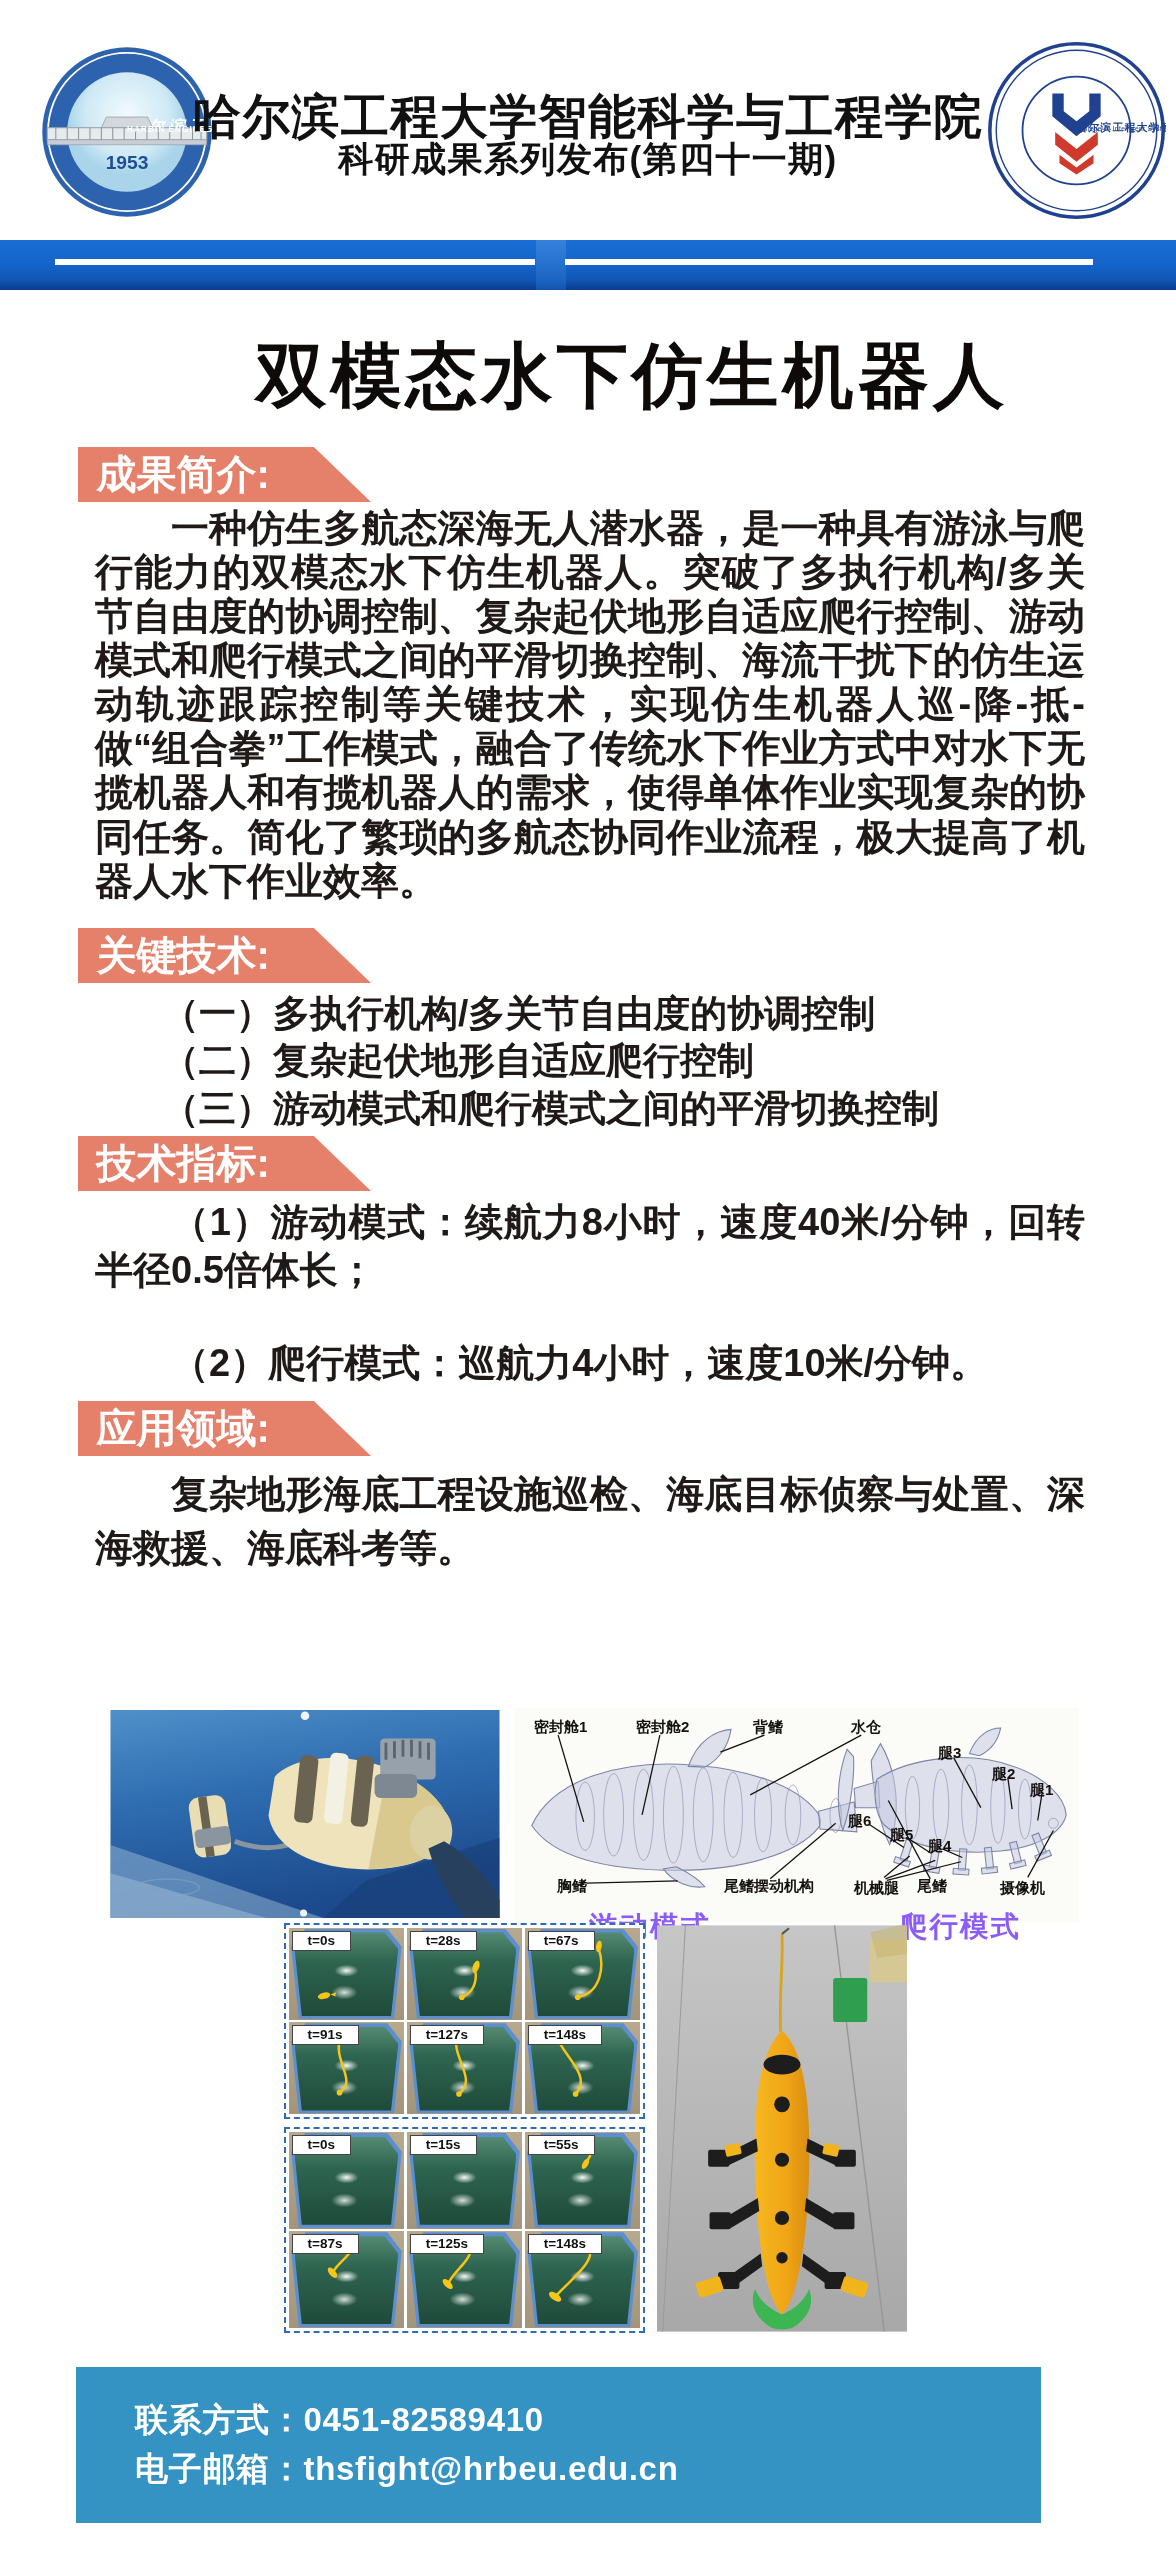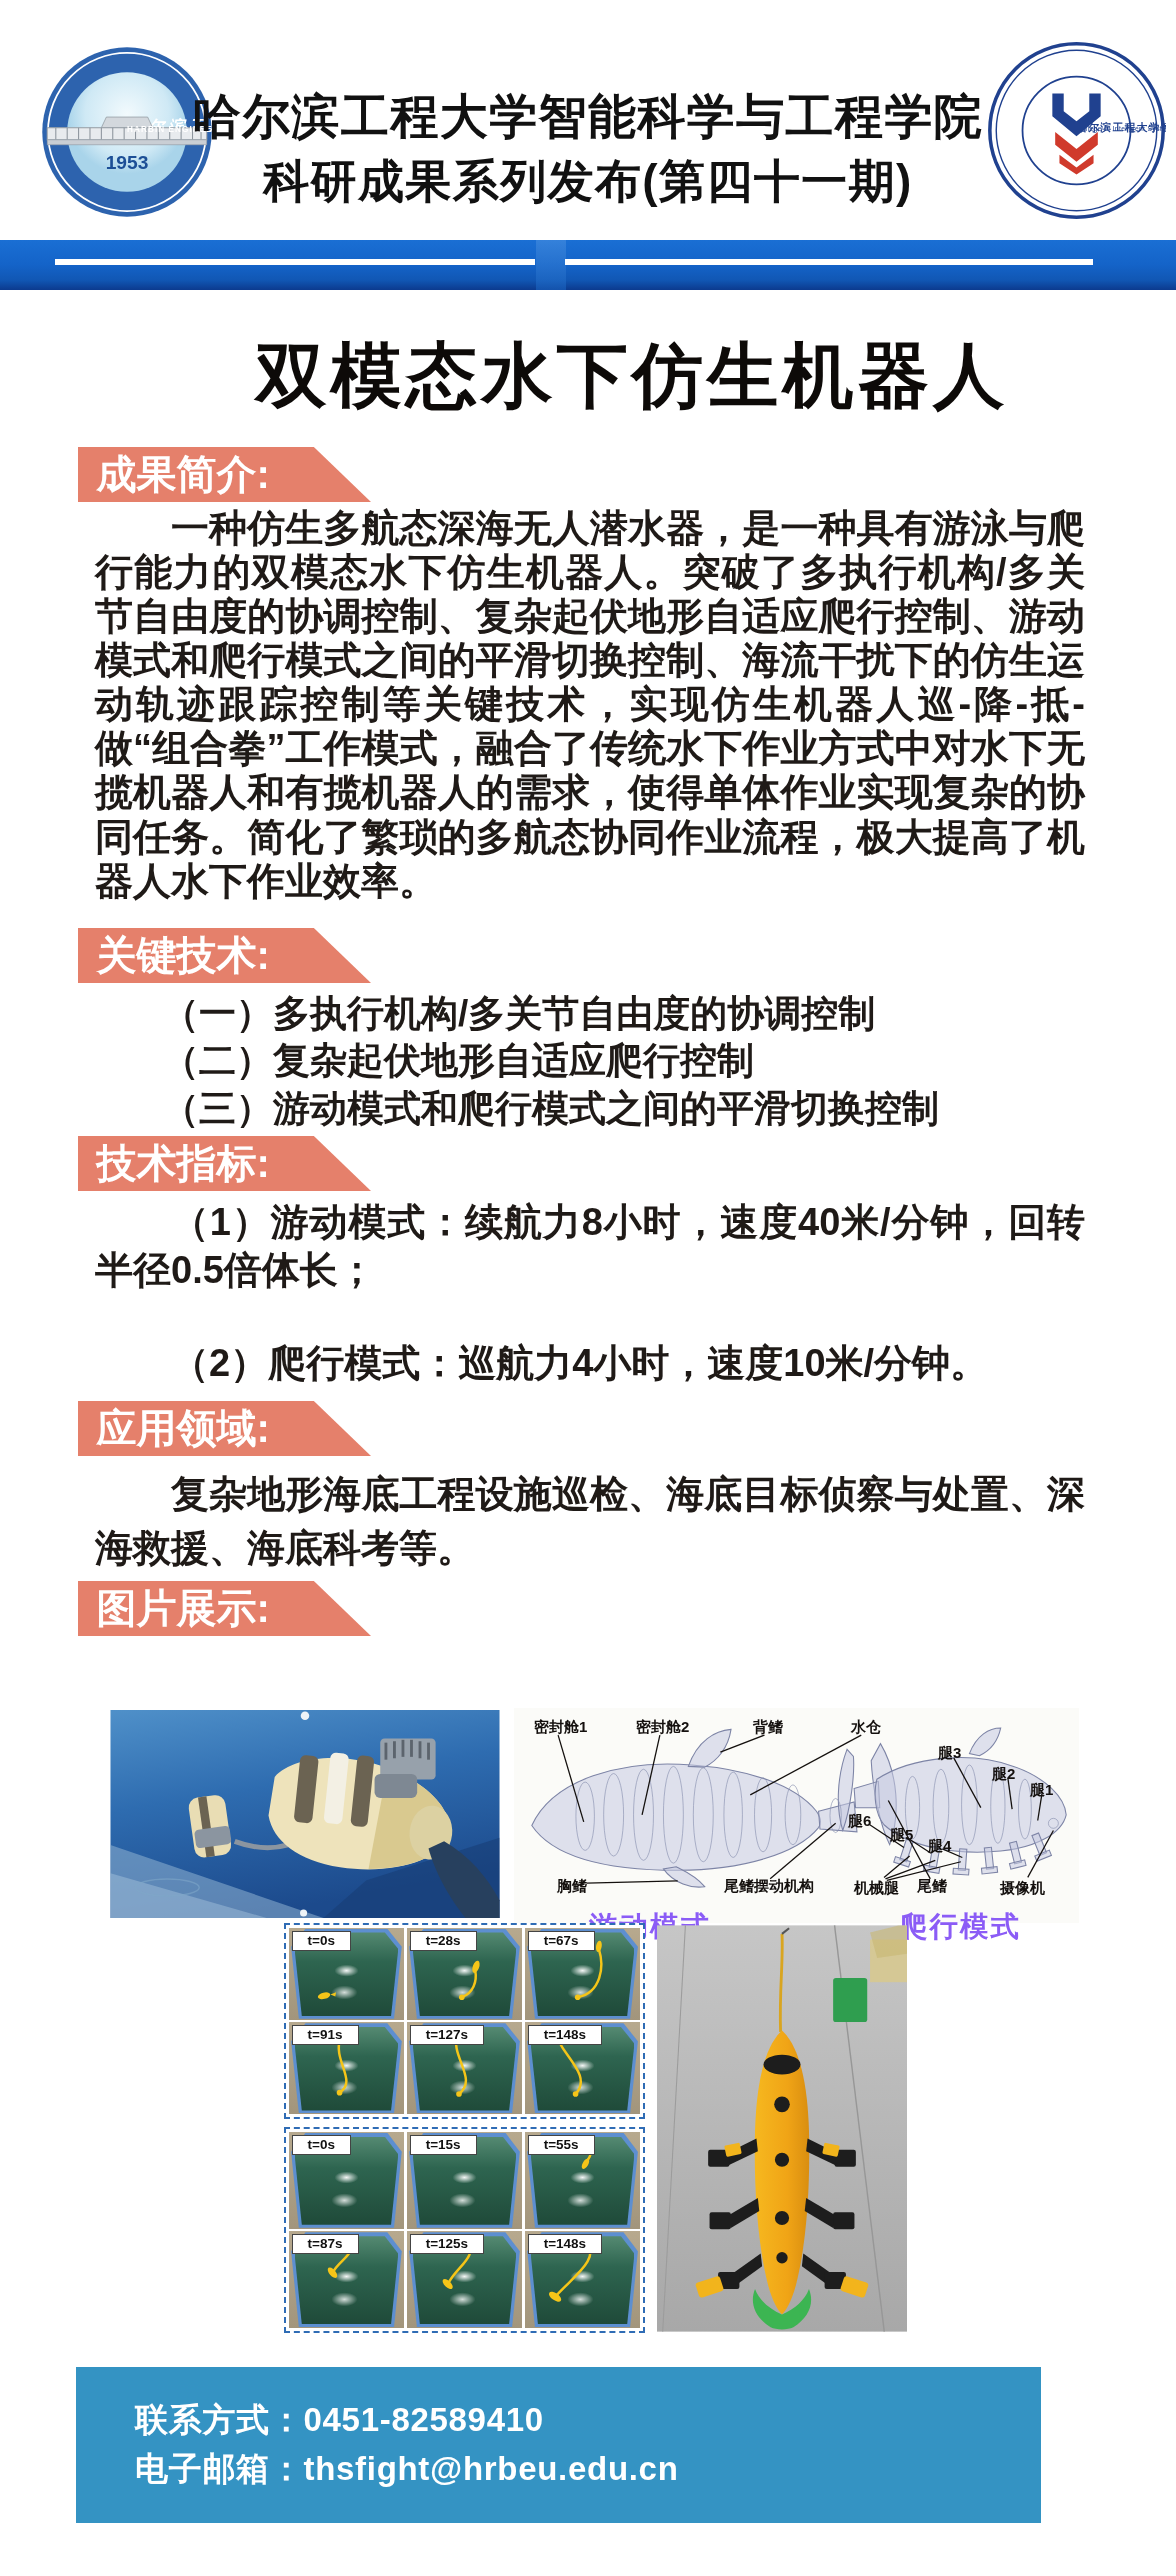--- a/index.html
+++ b/index.html
@@ -3,21 +3,21 @@
 <meta charset="utf-8">
 <style>
   html,body{margin:0;padding:0;background:#ffffff;}
   #poster{position:relative;width:1176px;height:2576px;background:#ffffff;overflow:hidden;
           font-family:"Liberation Sans","DejaVu Sans",sans-serif;}
   .abs{position:absolute;}
 
   
   .hdr-line{width:100%;text-align:center;font-weight:bold;color:#111;letter-spacing:1.4px;}
   .hdr-line1{top:85px;font-size:48px;}
-  .hdr-line2{top:151px;font-size:46px;}
+  .hdr-line2{top:136px;font-size:35px;}
 
   
   .divider{left:0;top:240px;width:1176px;height:50px;
            background:linear-gradient(180deg,#1a6fd4 0%,#1463c8 50%,#1157b4 80%,#0c3a8e 100%);}
   .divider .wline{position:absolute;top:19px;height:6.4px;background:#ffffff;}
   .divider .wline.l{left:55px;width:480px;}
   .divider .wline.r{left:565px;width:528px;}
   .divider .gap{position:absolute;left:536px;top:0;width:30px;height:50px;
                 background:linear-gradient(180deg,#4a90e0,#1a66c4);opacity:.55;}
 
@@ -148,21 +148,20 @@
   <div class="abs kt-item" style="top:1036px">（二）复杂起伏地形自适应爬行控制</div>
   <div class="abs kt-item" style="top:1084px">（三）游动模式和爬行模式之间的平滑切换控制</div>
 
   <div class="abs tag" style="top:1136px">技术指标:</div>
   <div class="abs body-text indent" style="top:1199px;line-height:1.25">（1）游动模式：续航力8小时，速度40米/分钟，回转半径0.5倍体长；</div>
   <div class="abs body-text indent" style="top:1341px">（2）爬行模式：巡航力4小时，速度10米/分钟。</div>
 
   <div class="abs tag" style="top:1401px">应用领域:</div>
   <div class="abs body-text indent" style="top:1467px;line-height:1.43">复杂地形海底工程设施巡检、海底目标侦察与处置、深海救援、海底科考等。</div>
 
-  <div class="abs tag" style="top:1581px">图片展示:</div>
 
   <svg class="abs uw-photo" viewBox="0 0 548 293">
     <defs>
       <linearGradient id="sea" x1="0" y1="0" x2="0.3" y2="1">
         <stop offset="0%" stop-color="#4f90c9"></stop>
           <stop offset="45%" stop-color="#2e6cb0"></stop>
         <stop offset="100%" stop-color="#1c4a8c"></stop>
       </linearGradient>
     </defs>
     <rect width="548" height="293" fill="url(#sea)"></rect>

